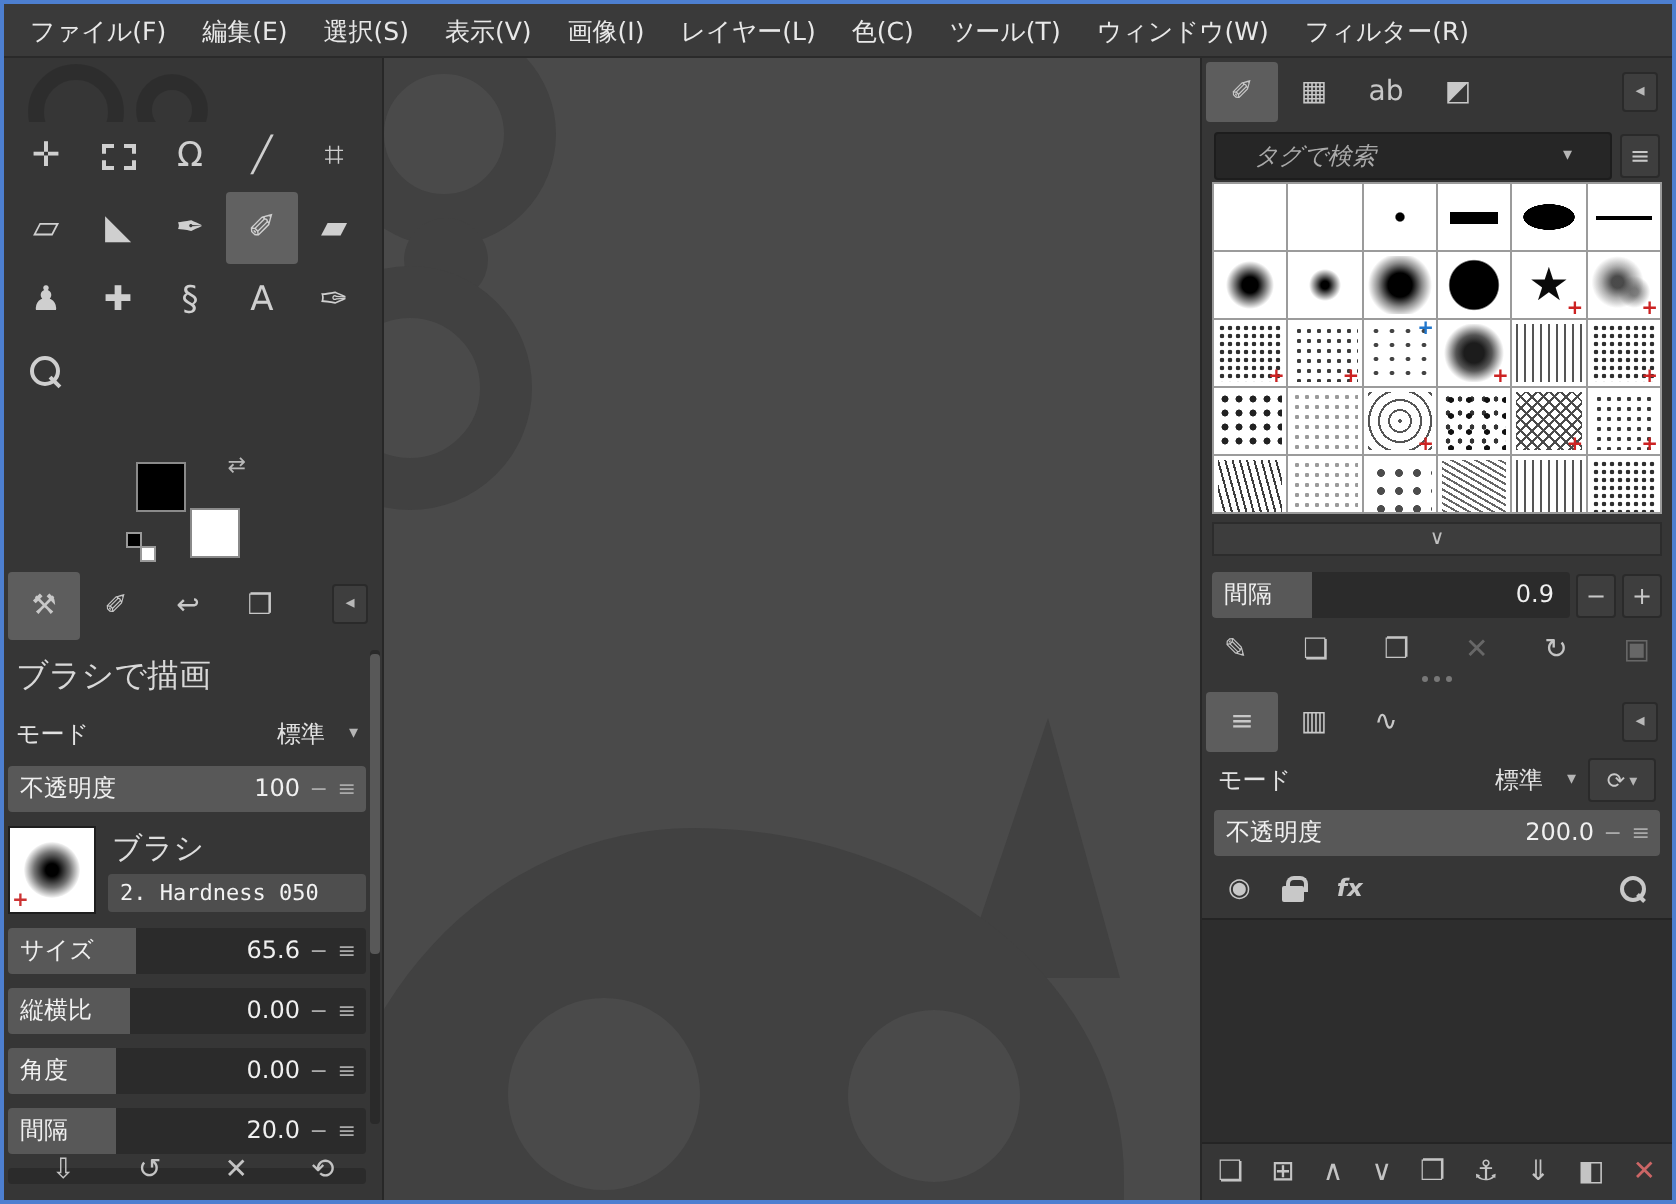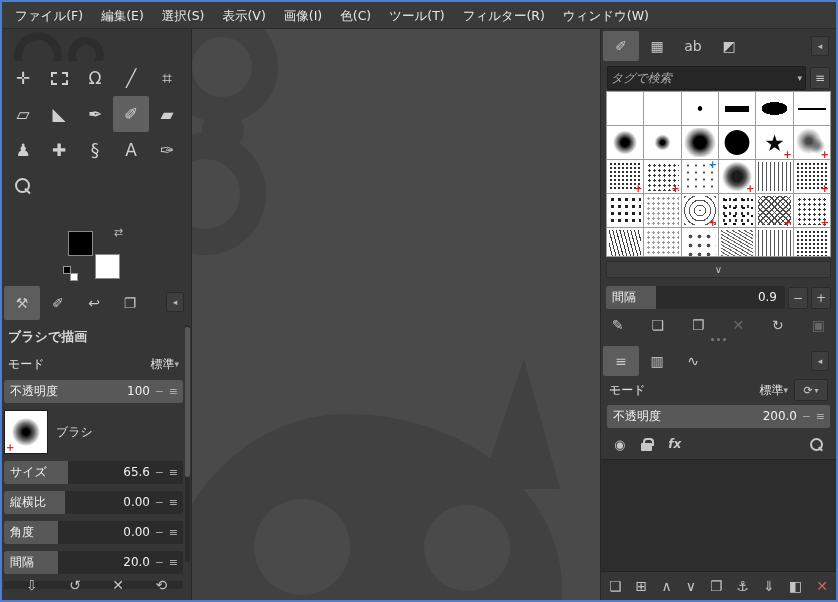--- a/index.html
+++ b/index.html
@@ -31,39 +31,39 @@
   .mini .mb{position:absolute;left:0;top:0;width:8px;height:8px;background:#000;border:1px solid #999;}
   .mini .mw{position:absolute;right:0;bottom:0;width:8px;height:8px;background:#fff;border:1px solid #999;}
   .dock-tabs{position:absolute;top:257px;left:2px;display:flex;}
   .dtab{width:36px;height:34px;display:flex;align-items:center;justify-content:center;color:#c8c8c8;font-size:14px;border-radius:2px;}
   .dtab.active{background:#5d5d5d;}
   .dtab-ic{pointer-events:none;}
   .dock-arrow{width:18px;height:20px;background:#3e3e3e;border:1px solid #2a2a2a;border-radius:2px;color:#b8b8b8;
               font-size:9px;display:flex;align-items:center;justify-content:center;flex:none;}
   .ld-arrow{position:absolute;top:263px;right:7px;}
   .opts{position:absolute;top:296px;left:2px;width:179px;}
-  .opt-title{font-size:13px;color:#d8d8d8;padding:3px 4px 6px;font-weight:bold;}
+  .opt-title{font-size:16px;color:#d8d8d8;padding:3px 4px 6px;}
   .mode-row{height:24px;display:flex;align-items:center;font-size:12px;color:#e2e2e2;padding:0 4px;margin-bottom:4px;}
-  .mr-right{margin-left:auto;display:flex;align-items:center;gap:0;}
+  .mr-right{margin-left:auto;display:flex;align-items:center;gap:12px;}
   .chev{font-size:9px;color:#b5b5b5;}
   .chev.small{font-size:8px;}
   .spinscale{position:relative;height:23px;background:#2b2b2b;margin-bottom:7px;border-radius:2px;overflow:hidden;font-size:12px;color:#f0f0f0;}
   .fill{position:absolute;left:0;top:0;bottom:0;background:#585858;}
   .ss-label{position:absolute;left:6px;line-height:23px;z-index:1;}
   .ss-value{position:absolute;right:33px;line-height:23px;z-index:1;}
   .ss-dec{position:absolute;right:19px;line-height:23px;color:#aaa;font-size:11px;z-index:1;}
   .ss-menu{position:absolute;right:5px;line-height:23px;color:#aaa;font-size:11px;z-index:1;}
   .spinscale.clipped{height:8px;margin-bottom:0;}
   .brush-row{display:flex;margin:2px 0 7px;}
   .brush-thumb{width:44px;height:44px;background:#fff;border:1px solid #1f1f1f;position:relative;flex:none;}
   .brush-thumb::after{content:"";position:absolute;inset:7px;border-radius:50%;
       background:radial-gradient(circle,#000 16%,rgba(0,0,0,.55) 45%,rgba(0,0,0,0) 72%);}
   .bplus{position:absolute;left:1px;bottom:0;color:#c33;font-size:10px;font-weight:bold;font-style:normal;z-index:2;line-height:1;}
   .brush-info{flex:1;margin-left:6px;display:flex;flex-direction:column;justify-content:center;gap:3px;}
-  .brush-label{font-size:12px;color:#ddd;padding-left:2px;}
+  .brush-label{font-size:15px;color:#ddd;padding-left:2px;}
   .brush-name{background:#4e4e4e;color:#f2f2f2;font-family:"DejaVu Sans Mono",monospace;font-size:11px;padding:3px 6px;border-radius:2px;}
   .v-scroll{position:absolute;top:296px;bottom:38px;right:1px;width:5px;background:#2a2a2a;border-radius:2px;}
   .v-thumb{position:absolute;top:2px;height:150px;width:5px;background:#585858;border-radius:2px;}
   .tb-footer{position:absolute;left:0;right:0;bottom:2px;height:26px;display:flex;align-items:center;justify-content:space-around;padding:0 8px;}
   .icon-btn{color:#c4c4c4;font-size:14px;line-height:1;}
   .icon-btn.disabled{opacity:.35;}
   
   .canvas{flex:1;background:#4a4a4a;position:relative;overflow:hidden;}
   .canvas .wm{position:absolute;}
   .wm-ring1{left:-26px;top:-18px;width:112px;height:112px;border:26px solid #414141;border-radius:50%;}
@@ -74,21 +74,21 @@
   .wm-body{left:-30px;top:385px;width:400px;height:260px;background:#414141;border-radius:48% 56% 0 0 / 80% 70% 0 0;}
   .wm-hole1{left:62px;top:470px;width:96px;height:96px;background:#4a4a4a;border-radius:50%;}
   .wm-hole2{left:232px;top:476px;width:86px;height:86px;background:#4a4a4a;border-radius:50%;}
   
   .right-dock{flex:none;width:236px;background:#363636;border-left:1px solid #272727;display:flex;flex-direction:column;min-height:0;}
   .rd-tabs-row{flex:none;display:flex;align-items:center;height:32px;padding:2px 7px 0 2px;}
   .rd-tabs{display:flex;height:30px;}
   .rd-tabs .dtab{height:30px;}
   .rd-tabs-row .dock-arrow{margin-left:auto;}
   .search-row{flex:none;display:flex;align-items:center;gap:4px;margin:5px 6px 0;}
-  .combo{flex:1;height:24px;background:#262626;border:1px solid #1d1d1d;border-radius:2px;display:flex;align-items:center;padding:0 3px;}
+  .combo{flex:1;height:24px;background:#262626;border:1px solid #1d1d1d;border-radius:2px;display:flex;align-items:center;padding:0 19px;}
   .combo-text{font-size:12px;font-style:italic;color:#a9a9a9;}
   .combo .chev{margin-left:auto;}
   .sq-btn{width:20px;height:22px;background:#3e3e3e;border:1px solid #2a2a2a;border-radius:2px;color:#c8c8c8;
           font-size:12px;display:flex;align-items:center;justify-content:center;flex:none;}
   .tag-row{flex:none;font-size:12px;font-style:italic;color:#d8d8d8;padding:3px 9px 2px;}
   .brush-grid{flex:none;height:166px;margin:1px 5px 0;display:grid;grid-template-columns:repeat(6,1fr);grid-auto-rows:33px;
               gap:1px;background:#9b9b9b;border:1px solid #9b9b9b;overflow:hidden;}
   .bcell{background:#fff;position:relative;}
   .bcell::after{content:"";position:absolute;inset:2px;}
   .c-dot::after{background:radial-gradient(circle,#000 2px,transparent 2.6px);}
@@ -145,24 +145,25 @@
 <body>
 
 <div class="window">
 
   <div class="menubar">
       <div class="menu-item">ファイル(F)</div>
       <div class="menu-item">編集(E)</div>
       <div class="menu-item">選択(S)</div>
       <div class="menu-item">表示(V)</div>
       <div class="menu-item">画像(I)</div>
+      <div class="menu-item">レイヤー(L)</div>
       <div class="menu-item">色(C)</div>
       <div class="menu-item">ツール(T)</div>
+      <div class="menu-item">ウィンドウ(W)</div>
       <div class="menu-item">フィルター(R)</div>
-      <div class="menu-item">ウィンドウ(W)</div>
     </div>
 
   <div class="main">
 
     <div class="left-dock">
       <div class="tb-deco">
           <i></i>
           <i></i>
         </div>
       <div class="tool-grid">
@@ -260,20 +261,21 @@
           <span class="ss-dec">−</span>
           <span class="ss-menu">≡</span>
         </div>
 
         <div class="brush-row">
           <span class="brush-thumb">
             <i class="bplus">+</i>
           </span>
           <span class="brush-info">
             <span class="brush-label">ブラシ</span>
+            <span class="brush-name">2. Hardness 050</span>
           </span>
         </div>
 
         <div>
             <div class="spinscale">
               <div class="fill" style="width: 36%;"></div>
               <span class="ss-label">サイズ</span>
               <span class="ss-value">65.6</span>
               <span class="ss-dec">−</span>
               <span class="ss-menu">≡</span>

